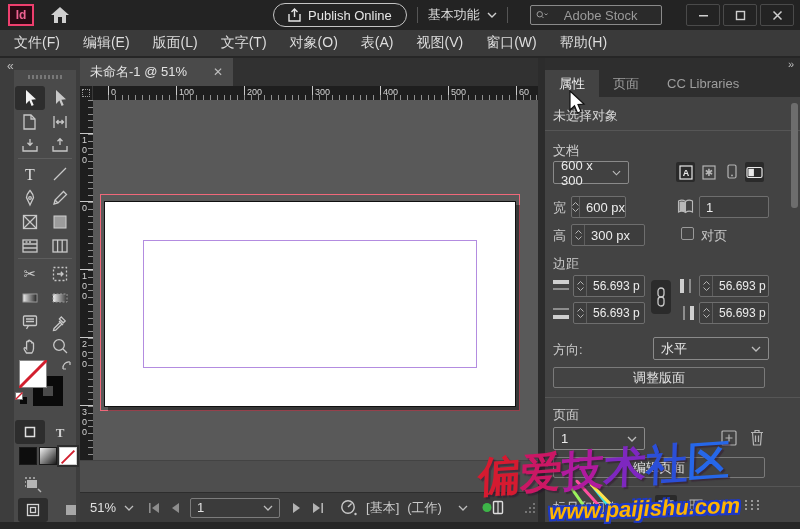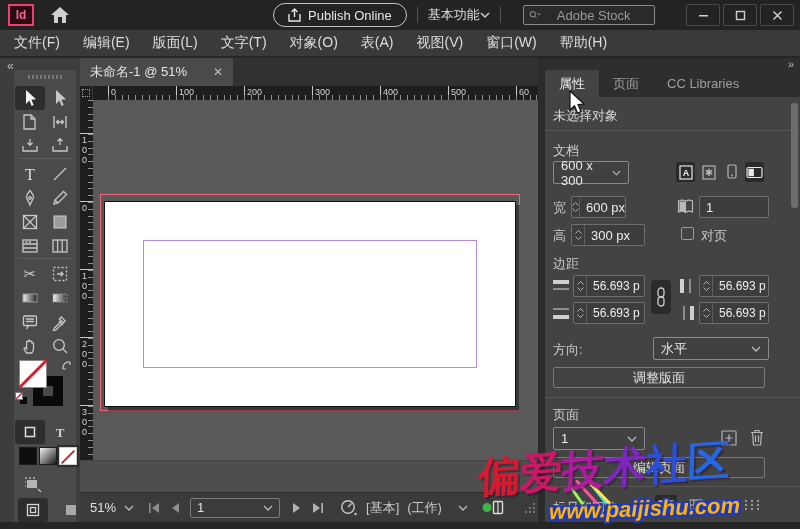--- a/index.html
+++ b/index.html
@@ -9,21 +9,21 @@
   .abs { position:absolute; }
 
   
   .titlebar { left:0; top:0; width:800px; height:30px; background:#232323; display:flex; align-items:center; }
   .idlogo { width:26px; height:22px; margin-left:8px; background:#2a0a14; border:2px solid #ee3f6e;
             color:#f06292; font-weight:bold; font-size:12px; display:flex; align-items:center; justify-content:center; }
   .homeico { margin-left:16px; display:flex; }
   .pill { margin-left:203px; height:24px; border:1px solid #c4c4c4; border-radius:13px; display:flex; align-items:center;
           padding:0 14px; color:#e6e6e6; font-size:13px; gap:7px; }
   .tbsep { width:1px; height:16px; background:#555; margin:0 10px; }
-  .wsname { color:#dcdcdc; font-size:13px; display:flex; align-items:center; }
+  .wsname { color:#dcdcdc; font-size:13px; display:flex; align-items:center; gap:7px; }
   .searchbox { margin-left:12px; width:132px; height:20px; border:1px solid #8a8a8a; border-radius:2px; background:#2a2a2a;
                display:flex; align-items:center; padding:0 5px; gap:4px; }
   .searchbox input { border:none; outline:none; background:transparent; color:#a3a3a3; font-size:13px; width:92px;margin-left:12px; }
   .searchbox input::placeholder { color:#9a9a9a; }
   .winbtns { margin-left:auto; display:flex; margin-right:6px; }
   .winbtn { width:34px; height:22px; border:1px solid #4a4a4a; border-radius:2px; margin-left:3px;
             display:flex; align-items:center; justify-content:center; }
 
   
   .menubar { left:0; top:30px; width:800px; height:28px; background:#3a3a3a; display:flex; align-items:center;

